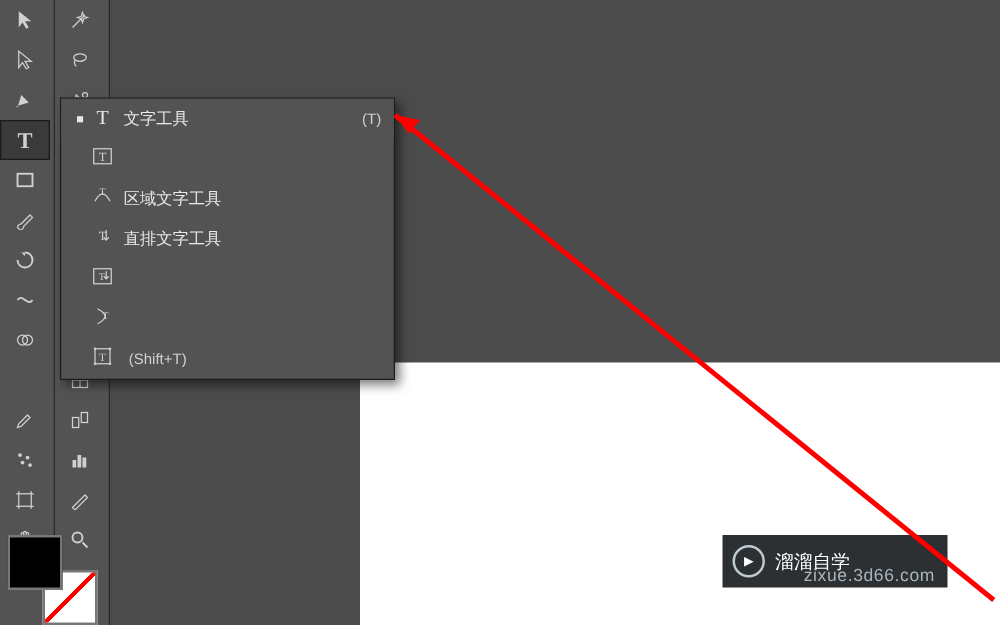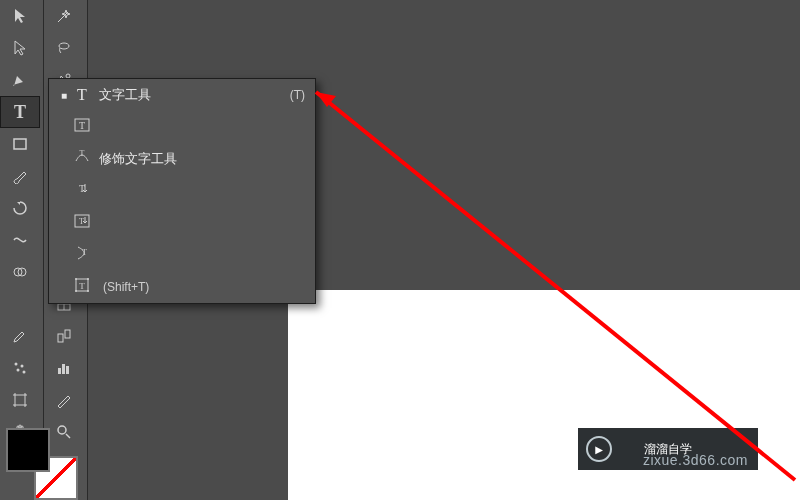--- a/index.html
+++ b/index.html
@@ -159,23 +159,22 @@
       height: 26px;
       border: 2px solid #bfcbd1;
       border-radius: 50%;
       display: flex;
       align-items: center;
       justify-content: center;
       margin-right: 8px;
       font-size: 10px;
     }
     .watermark .main-text {
-      font-size: 12px;
+      font-size: 15px;
       font-weight: 500;
-      margin-left: 24px;
     }
     .watermark .sub-text {
       position: absolute;
       right: 10px;
       bottom: 2px;
       font-size: 14px;
       color: #a9b5bd;
       letter-spacing: 0.5px;
     }
   </style>
@@ -370,30 +369,31 @@
     </span>
   </div>
   <div class="flyout-item">
     <span class="bullet"></span>
     <span class="icon-slot">
       <svg width="16" height="16" viewBox="0 0 16 16">
           <path d="M2 12c4-8 8-8 12 0" fill="none" stroke="#d0d0d0"></path>
           <text x="8" y="7" font-size="8" text-anchor="middle" fill="#d0d0d0" font-family="serif">T</text>
         </svg>
     </span>
-    <span class="label">修饰文字工具</span>
+    <span class="label">区域文字工具</span>
   </div>
   <div class="flyout-item">
     <span class="bullet"></span>
     <span class="icon-slot">
       <svg width="16" height="16" viewBox="0 0 16 16">
           <text x="5" y="11" font-size="10" fill="#d0d0d0" font-family="serif">T</text>
           <path d="M11 3v8M9 9l2 2 2-2" stroke="#d0d0d0" fill="none"></path>
         </svg>
     </span>
+    <span class="label">直排文字工具</span>
   </div>
   <div class="flyout-item">
     <span class="bullet"></span>
     <span class="icon-slot">
       <svg width="16" height="16" viewBox="0 0 16 16">
           <rect x="1" y="2" width="14" height="12" fill="none" stroke="#d0d0d0"></rect>
           <path d="M11 4v6M9 8l2 2 2-2" stroke="#d0d0d0" fill="none"></path>
           <text x="5" y="11" font-size="8" fill="#d0d0d0" font-family="serif">T</text>
         </svg>
     </span>

